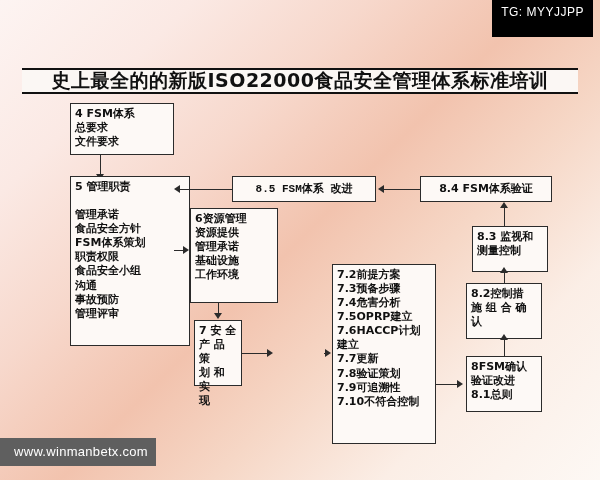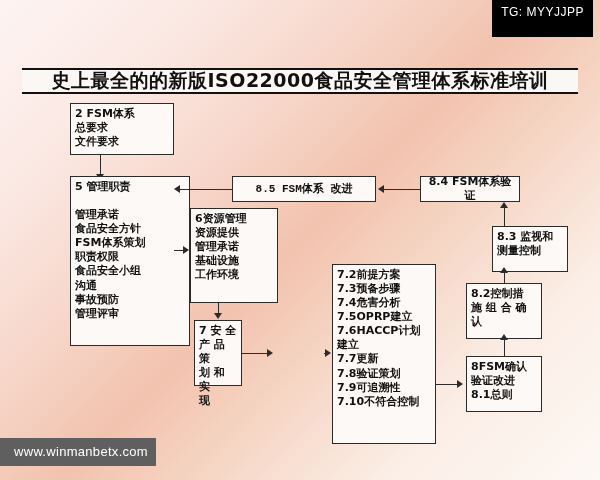--- a/index.html
+++ b/index.html
@@ -128,21 +128,21 @@
 <body>
 
 <div id="stage">
 
   <div id="tg">TG: MYYJJPP</div>
 
   <div id="title">
     <span>史上最全的的新版ISO22000食品安全管理体系标准培训</span>
   </div>
 
-  <div class="box bold t-left" style="left:70px; top:103px; width:104px; height:52px;">2 FSM体系
+  <div class="box bold t-left" style="left:70px; top:103px; width:104px; height:52px;">4 FSM体系
  总要求
   文件要求</div>
 
   <div class="ln v" style="left:100px; top:155px; height:20px;"></div>
   <div class="arw d" style="left:96px; top:174px;"></div>
 
   <div class="box bold t-left" style="left:70px; top:176px; width:120px; height:170px;">5 管理职责
 
 管理承诺
 食品安全方针
@@ -186,26 +186,26 @@
 7.10不符合控制</div>
 
   <div class="ln h" style="left:324px; top:353px; width:2px;"></div>
   <div class="arw r" style="left:325px; top:349px;"></div>
 
   <div class="box bold center" style="left:232px; top:176px; width:144px; height:26px;font-family:Liberation Mono, monospace;">8.5 FSM体系 改进</div>
 
   <div class="ln h" style="left:180px; top:189px; width:52px;"></div>
   <div class="arw l" style="left:174px; top:185px;"></div>
 
-  <div class="box bold center" style="left:420px; top:176px; width:100px; height:26px;">8.4 FSM体系验证</div>
+  <div class="box bold center" style="left:420px; top:176px; width:132px; height:26px;">8.4 FSM体系验证</div>
 
   <div class="ln h" style="left:384px; top:189px; width:36px;"></div>
   <div class="arw l" style="left:378px; top:185px;"></div>
 
-  <div class="box bold t-left" style="left:492px; top:226px; width:76px; height:46px;">8.3  监视和
+  <div class="box bold t-left" style="left:472px; top:226px; width:76px; height:46px;">8.3  监视和
 测量控制</div>
 
   <div class="ln v" style="left:504px; top:208px; height:18px;"></div>
   <div class="arw u" style="left:500px; top:202px;"></div>
 
   <div class="box bold t-left" style="left:466px; top:283px; width:76px; height:56px;">8.2控制措
 施 组 合 确
 认</div>
 
   <div class="ln v" style="left:504px; top:272px; height:11px;"></div>

